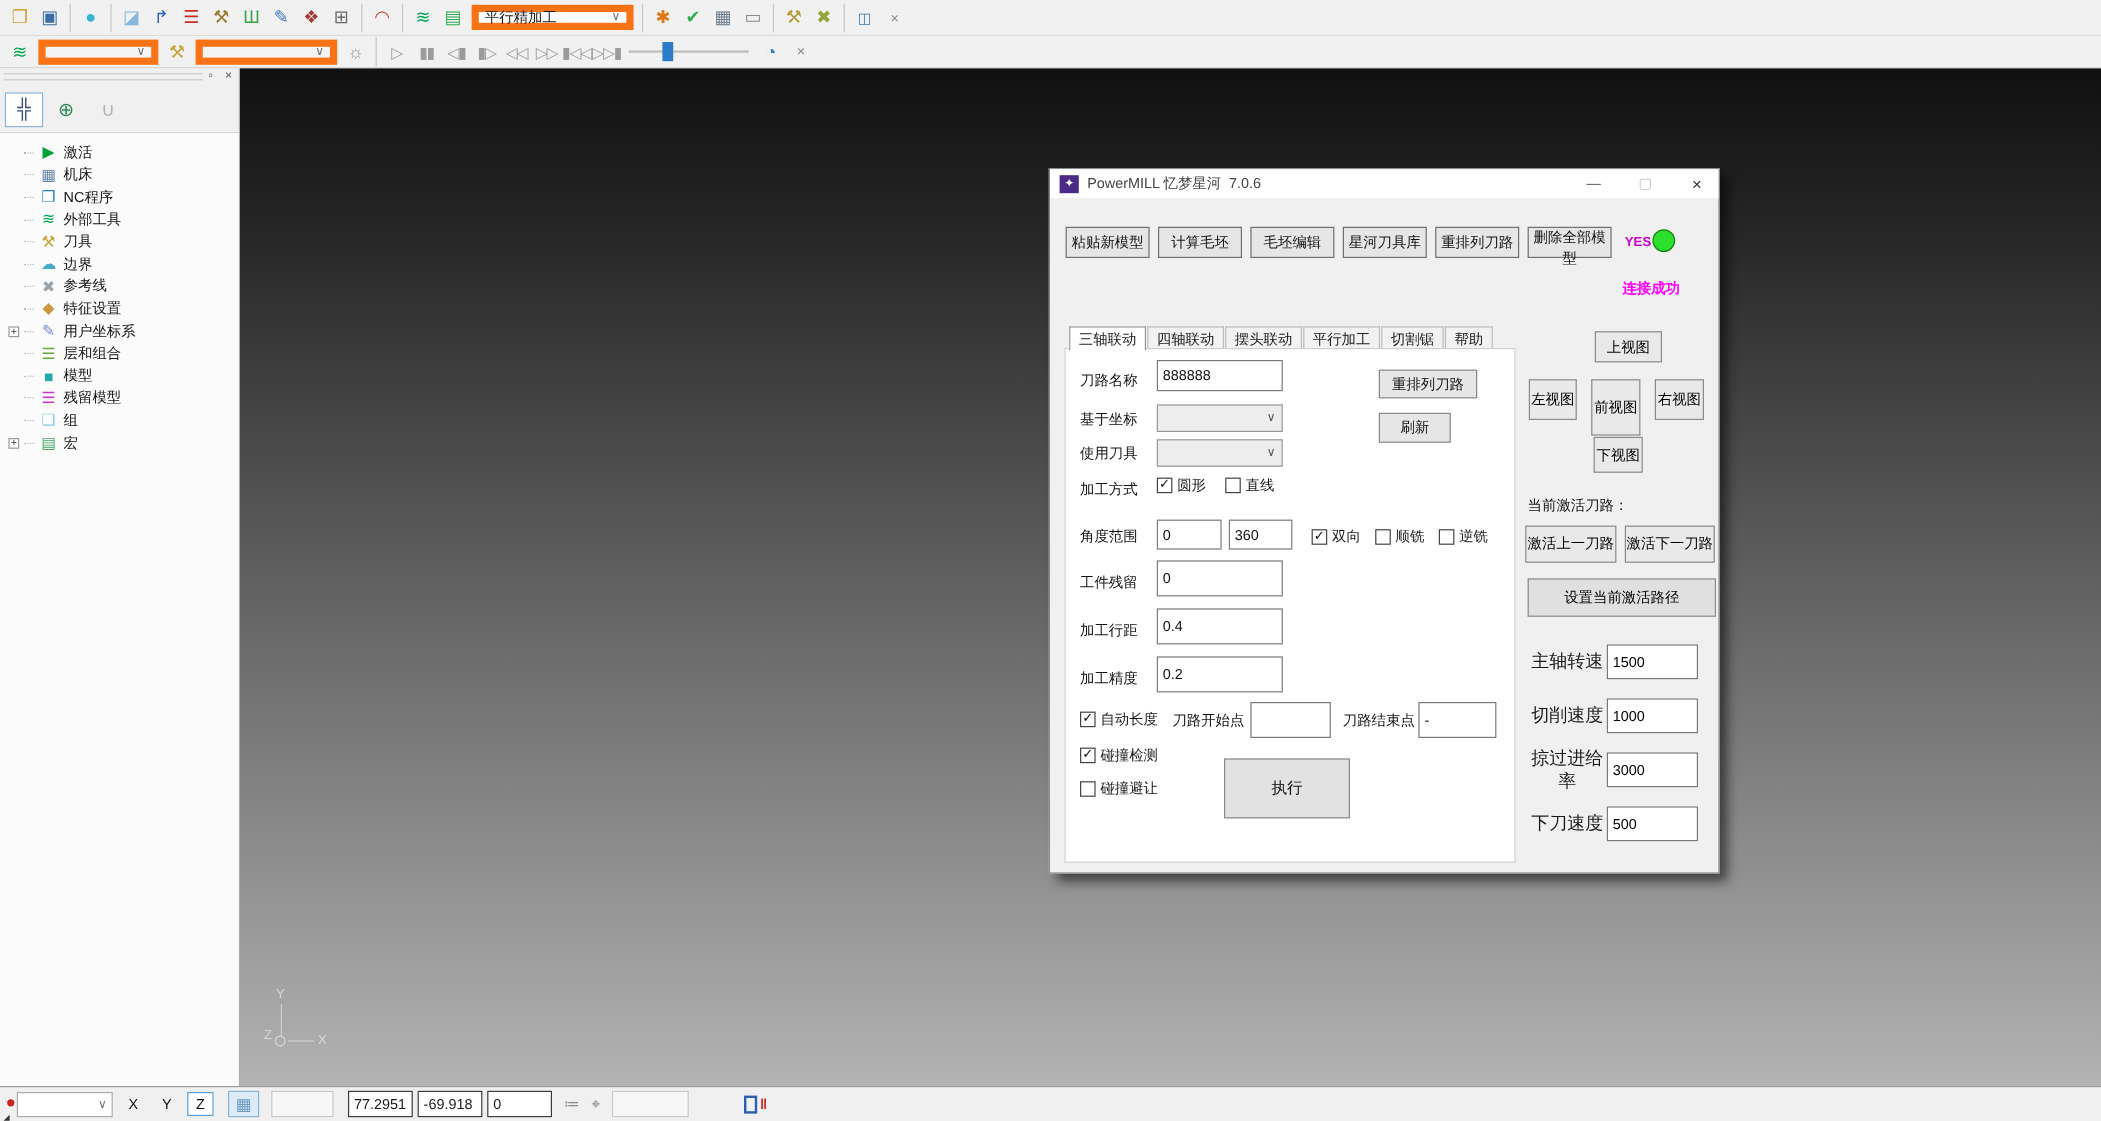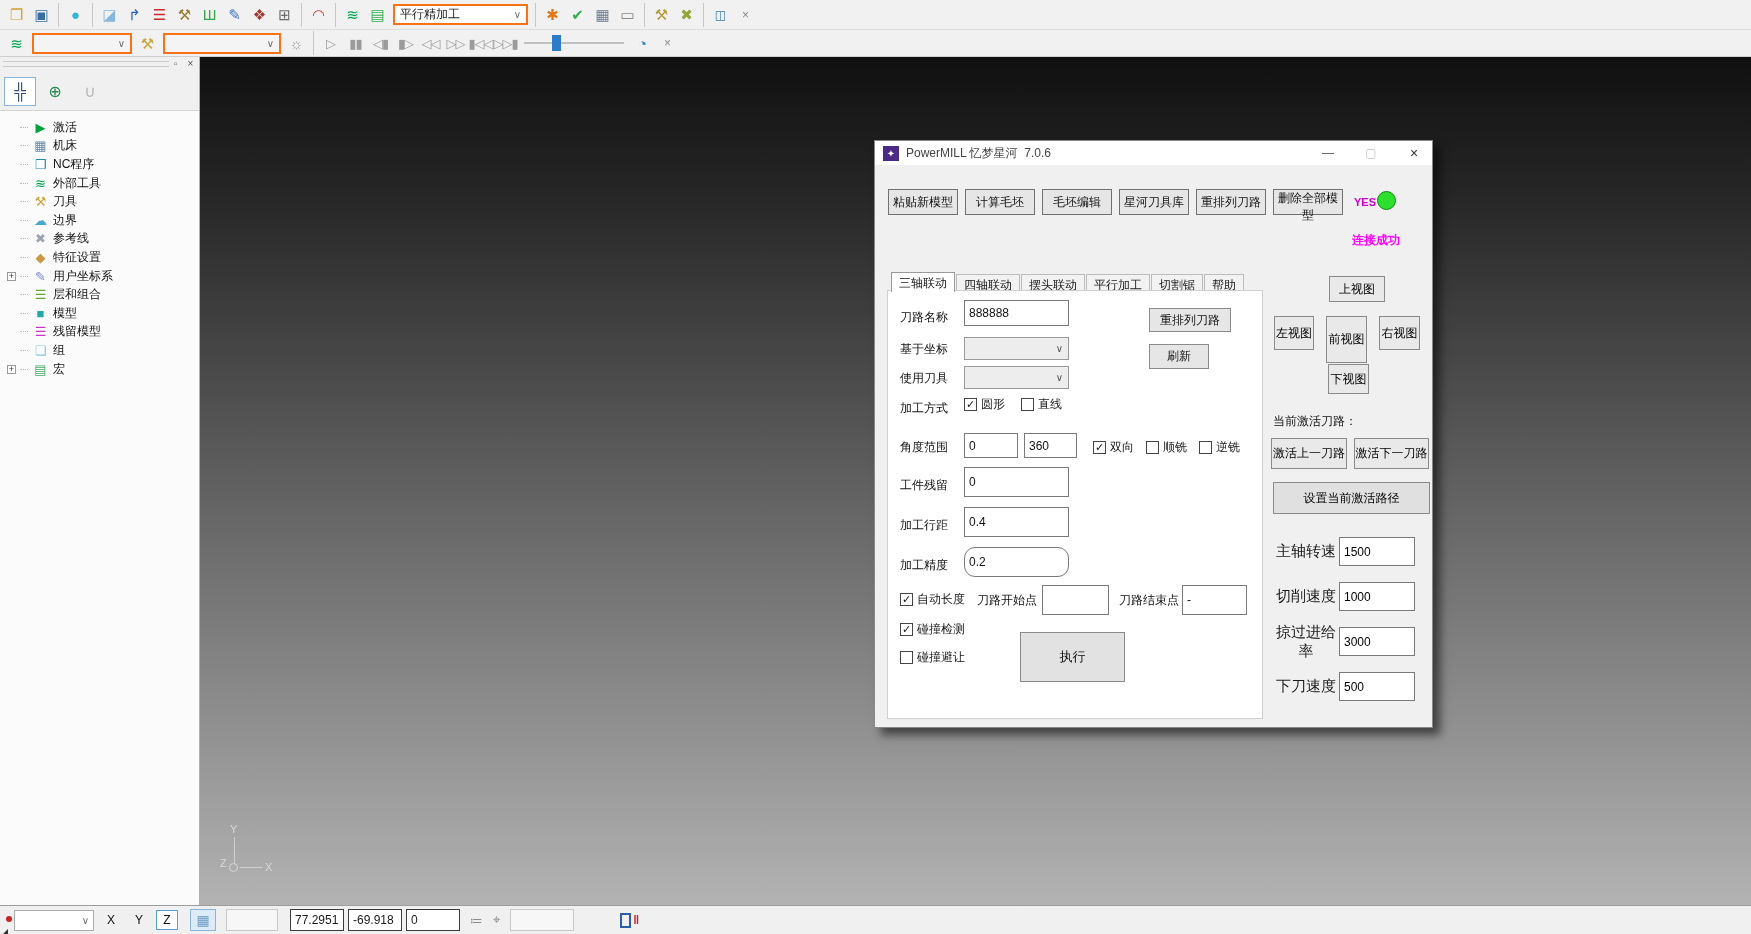--- a/index.html
+++ b/index.html
@@ -9,21 +9,21 @@
   
   #toolbar1 { position:absolute; left:0; top:0; width:1751px; height:30px; background:#f1f1f1;
     border-bottom:1px solid #dcdcdc; display:flex; align-items:center; padding-left:4px; }
   #toolbar2 { position:absolute; left:0; top:30px; width:1751px; height:27px; background:#f1f1f1;
     border-bottom:1px solid #cfcfcf; display:flex; align-items:center; padding-left:4px; }
   .tbgroup { display:flex; align-items:center; }
   .tbgroup + .tbgroup { border-left:1px solid #c6c6c6; margin-left:4px; padding-left:4px; }
   .tbi { width:25px; height:24px; display:flex; align-items:center; justify-content:center; border-radius:2px; cursor:default; }
   .tbi .g { font-size:15px; line-height:1; }
   .tbi.small .g { font-size:12px; }
-  .combo { height:21px; background:#fff; border:2px solid #f97316; display:flex; align-items:center;
+  .combo { height:21px; background:#fff; border:6px solid #f97316; display:flex; align-items:center;
     justify-content:space-between; padding:0 5px; font-size:12px; margin:0 3px; }
   .combo .arrow { color:#707070; font-size:10px; margin-left:6px; }
   .combo.gray { background:#f4f4f4; }
   .media .g { font-size:13px; color:#9b9b9b; letter-spacing:-1px; }
   .slider { width:100px; height:20px; position:relative; margin:0 6px; }
   .slider .track { position:absolute; left:0; right:0; top:9px; height:2px; background:#c0c0c0; }
   .slider .handle { position:absolute; left:28px; top:2px; width:9px; height:16px; background:#2b7bc9; }
 
   
   #main { position:absolute; left:0; top:57px; width:1751px; height:848px; display:flex; }
@@ -71,21 +71,21 @@
   button.act { position:static; width:70px; height:26px; background:#e6e6e6; border:1px solid #707070;
     font-family:inherit; font-size:12px; color:#111; }
   #actrow1 { position:absolute; left:13px; top:48px; display:flex; gap:7px; }
   #actrow2 { position:absolute; left:13px; top:84px; display:flex; gap:7px; }
   #actrow2 button.act { height:27px; }
   #yes-text { position:absolute; left:479px; top:55px; color:var(--status-yes,#cc00cc); font-weight:bold; font-size:11px; }
   #conn-ind { position:absolute; left:502px; top:50px; width:19px; height:19px; border-radius:50%;
     background:var(--indicator-green,#25dd25); border:1px solid #0b8a0b; }
   #conn-text { position:absolute; left:477px; top:91px; color:var(--accent-magenta,#ff00ff); font-weight:bold; font-size:12px; }
 
-  #tabs { position:absolute; left:16px; top:131px; display:flex; align-items:flex-end; }
+  #tabs { position:absolute; left:16px; top:131px; display:flex; align-items:flex-start; }
   .tab { height:18px; padding:2px 7px 0; border:1px solid #bcbcbc; border-bottom:none; background:#f2f2f2;
     font-size:12px; margin-right:1px; }
   .tab.active { background:#fff; height:20px; border-color:#9a9a9a; position:relative; z-index:2; }
   #tabpage { position:absolute; left:12px; top:149px; width:376px; height:429px; background:#fff; border:1px solid #cfcfcf; }
 
   .flabel { position:absolute; font-size:12px; color:#111; white-space:nowrap; }
   .tinput { position:absolute; border:1px solid #7a7a7a; background:#fff; font-family:inherit; font-size:12px;
     padding:0 4px; color:#111; }
   .fcombo { position:absolute; height:23px; width:105px; background:#ededed; border:1px solid #999;
     display:flex; align-items:center; justify-content:flex-end; padding:0 5px; }
@@ -487,21 +487,21 @@
         </span>
     </div>
 
     <span class="flabel" style="left:12px; top:186px">工件残留</span>
     <input class="tinput" style="left: 76px; top: 176px; width: 105px; height: 30px;" value="0">
 
     <span class="flabel" style="left:12px; top:226px">加工行距</span>
     <input class="tinput" style="left: 76px; top: 216px; width: 105px; height: 30px;" value="0.4">
 
     <span class="flabel" style="left:12px; top:266px">加工精度</span>
-    <input class="tinput" style="left: 76px; top: 256px; width: 105px; height: 30px; border-radius: 11px;" value="0.2">
+    <input class="tinput" style="left: 76px; top: 256px; width: 105px; height: 30px;" value="0.2">
 
     <span class="opt" style="position:absolute; left:12px; top:300px">
         <span class="cb checked">
           <span class="mark">✓</span>
         </span>
         <span>自动长度</span>
       </span>
     <span class="flabel" style="left:89px; top:301px">刀路开始点</span>
     <input class="tinput" style="left: 154px; top: 294px; width: 67px; height: 30px;" value="">
     <span class="flabel" style="left:231px; top:301px">刀路结束点</span>

